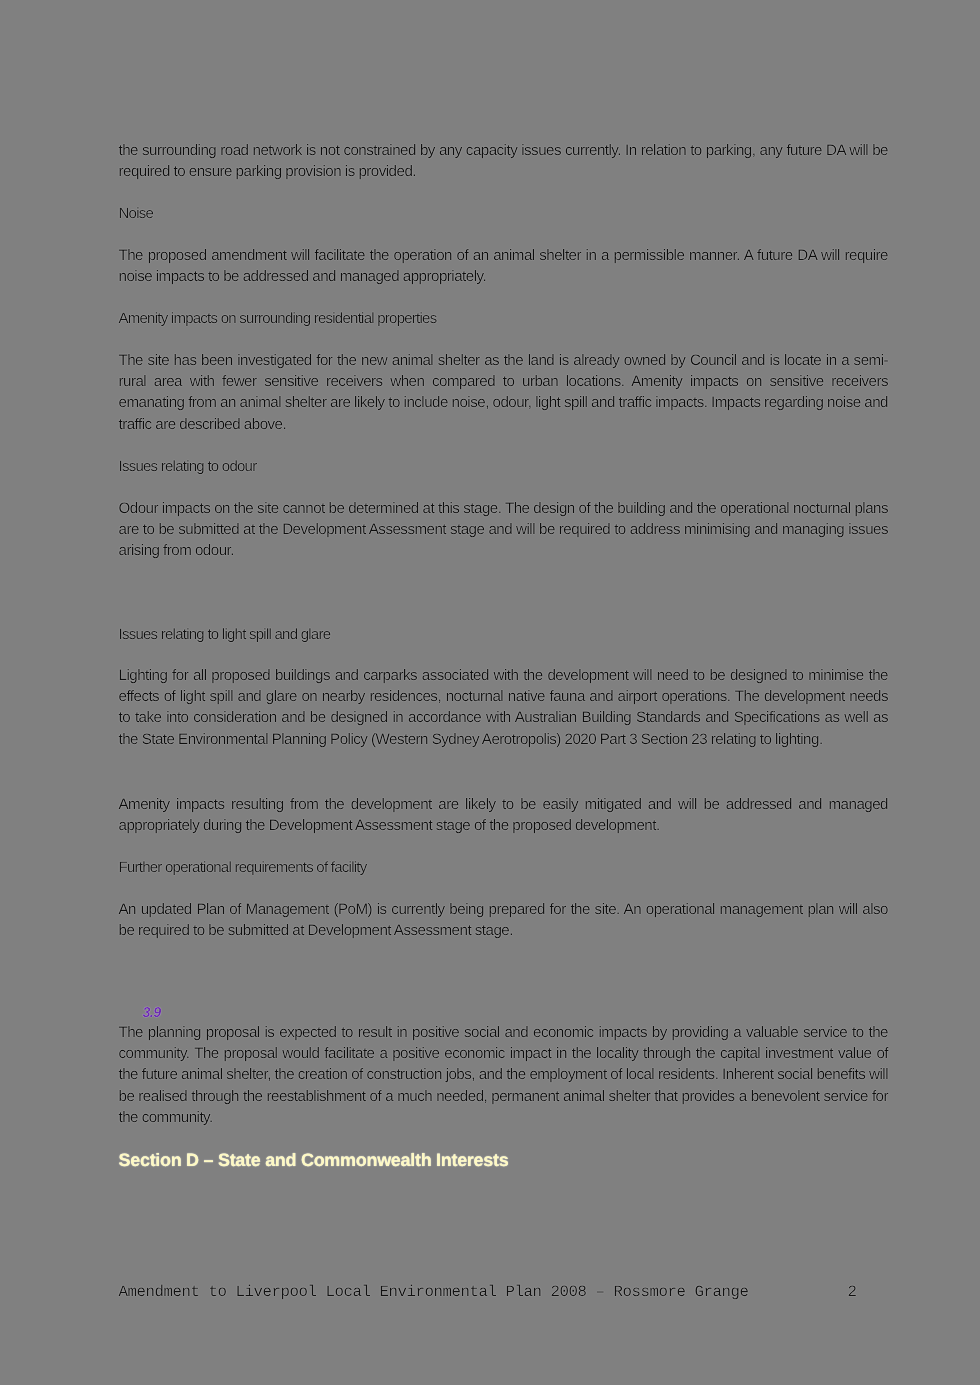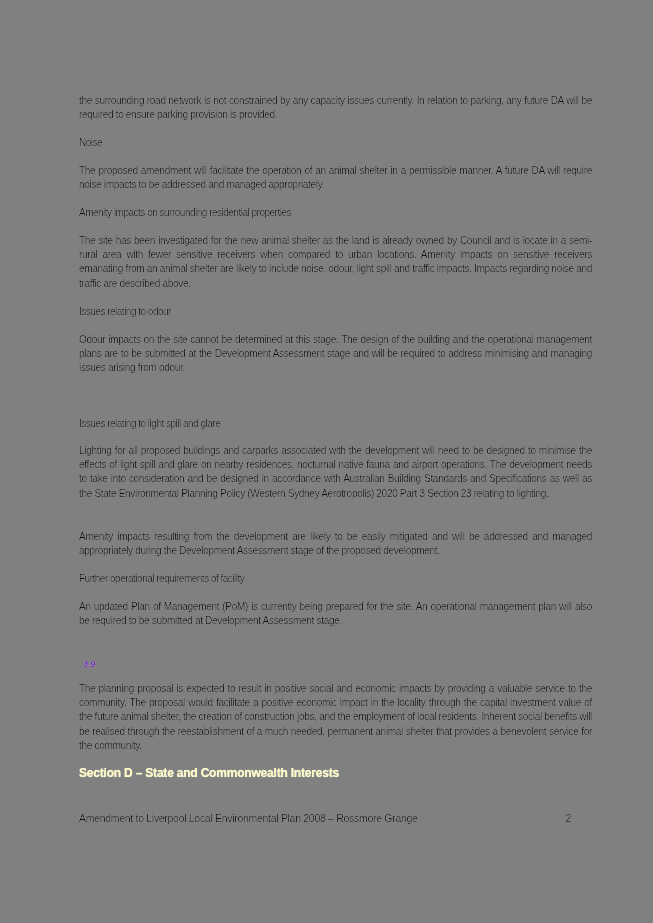--- a/index.html
+++ b/index.html
@@ -36,62 +36,63 @@
       margin: 0;
       color: #111;
       letter-spacing: -0.5px;
       text-shadow: 0 0 0.6px #fff;
     }
     .section-q {
       font-size: 9.5px;
       font-style: italic;
       font-weight: bold;
       color: #6b2bb0;
-      margin: 4px;
+      margin: 16px;
       display: flex;
       letter-spacing: -0.4px;
       text-shadow: 0 0 0.6px #fff;
       justify-content: space-between;
     }
     .section-q .num {
       width: 40px;
     }
     .section-d {
       font-size: 12px;
       font-weight: bold;
       color: #fef9c3;
       margin: 0;
       letter-spacing: -0.2px;
       text-shadow: 0 0 0.8px #fff;
     }
     .abs { position: absolute; left: 0; width: 513px; }
     .footer {
       position: absolute;
       left: 79px;
-      top: 812px;
+      top: 856px;
       width: 492px;
       display: flex;
       justify-content: space-between;
       font-size: 10.5px;
       color: #111;
       letter-spacing: -0.3px;
       text-shadow: 0 0 0.6px #fff;
+      font-family: Liberation Mono, monospace;
     }
   </style>
 </head>
 <body>
 
 <div class="page">
   <p class="para abs" style="top:0px">the surrounding road network is not constrained by any capacity issues currently. In relation to parking, any future DA will be required to ensure parking provision is provided.</p>
   <p class="subhead abs" style="top:42px">Noise</p>
   <p class="para abs" style="top:70px">The proposed amendment will facilitate the operation of an animal shelter in a permissible manner. A future DA will require noise impacts to be addressed and managed appropriately.</p>
   <p class="subhead abs" style="top:112px">Amenity impacts on surrounding residential properties</p>
   <p class="para abs" style="top:140px">The site has been investigated for the new animal shelter as the land is already owned by Council and is locate in a semi-rural area with fewer sensitive receivers when compared to urban locations. Amenity impacts on sensitive receivers emanating from an animal shelter are likely to include noise, odour, light spill and traffic impacts. Impacts regarding noise and traffic are described above.</p>
   <p class="subhead abs" style="top:211px">Issues relating to odour</p>
-  <p class="para abs" style="top:239px">Odour impacts on the site cannot be determined at this stage. The design of the building and the operational management plans are to be submitted at the Development Assessment stage and will be required to address minimising and managing issues arising from odour.</p>
+  <p class="para abs" style="top:239px">Odour impacts on the site cannot be determined at this stage. The design of the building and the operational nocturnal plans are to be submitted at the Development Assessment stage and will be required to address minimising and managing issues arising from odour.</p>
   <p class="subhead abs" style="top:323px">Issues relating to light spill and glare</p>
   <p class="para abs" style="top:350px">Lighting for all proposed buildings and carparks associated with the development will need to be designed to minimise the effects of light spill and glare on nearby residences, nocturnal native fauna and airport operations. The development needs to take into consideration and be designed in accordance with Australian Building Standards and Specifications as well as the State Environmental Planning Policy (Western Sydney Aerotropolis) 2020 Part 3 Section 23 relating to lighting.</p>
   <p class="para abs" style="top:436px">Amenity impacts resulting from the development are likely to be easily mitigated and will be addressed and managed appropriately during the Development Assessment stage of the proposed development.</p>
   <p class="subhead abs" style="top:478px">Further operational requirements of facility</p>
   <p class="para abs" style="top:506px">An updated Plan of Management (PoM) is currently being prepared for the site. An operational management plan will also be required to be submitted at Development Assessment stage.</p>
 
   <div class="section-q abs" style="top:560px">
     <span class="num">3.9</span>
   </div>
 

